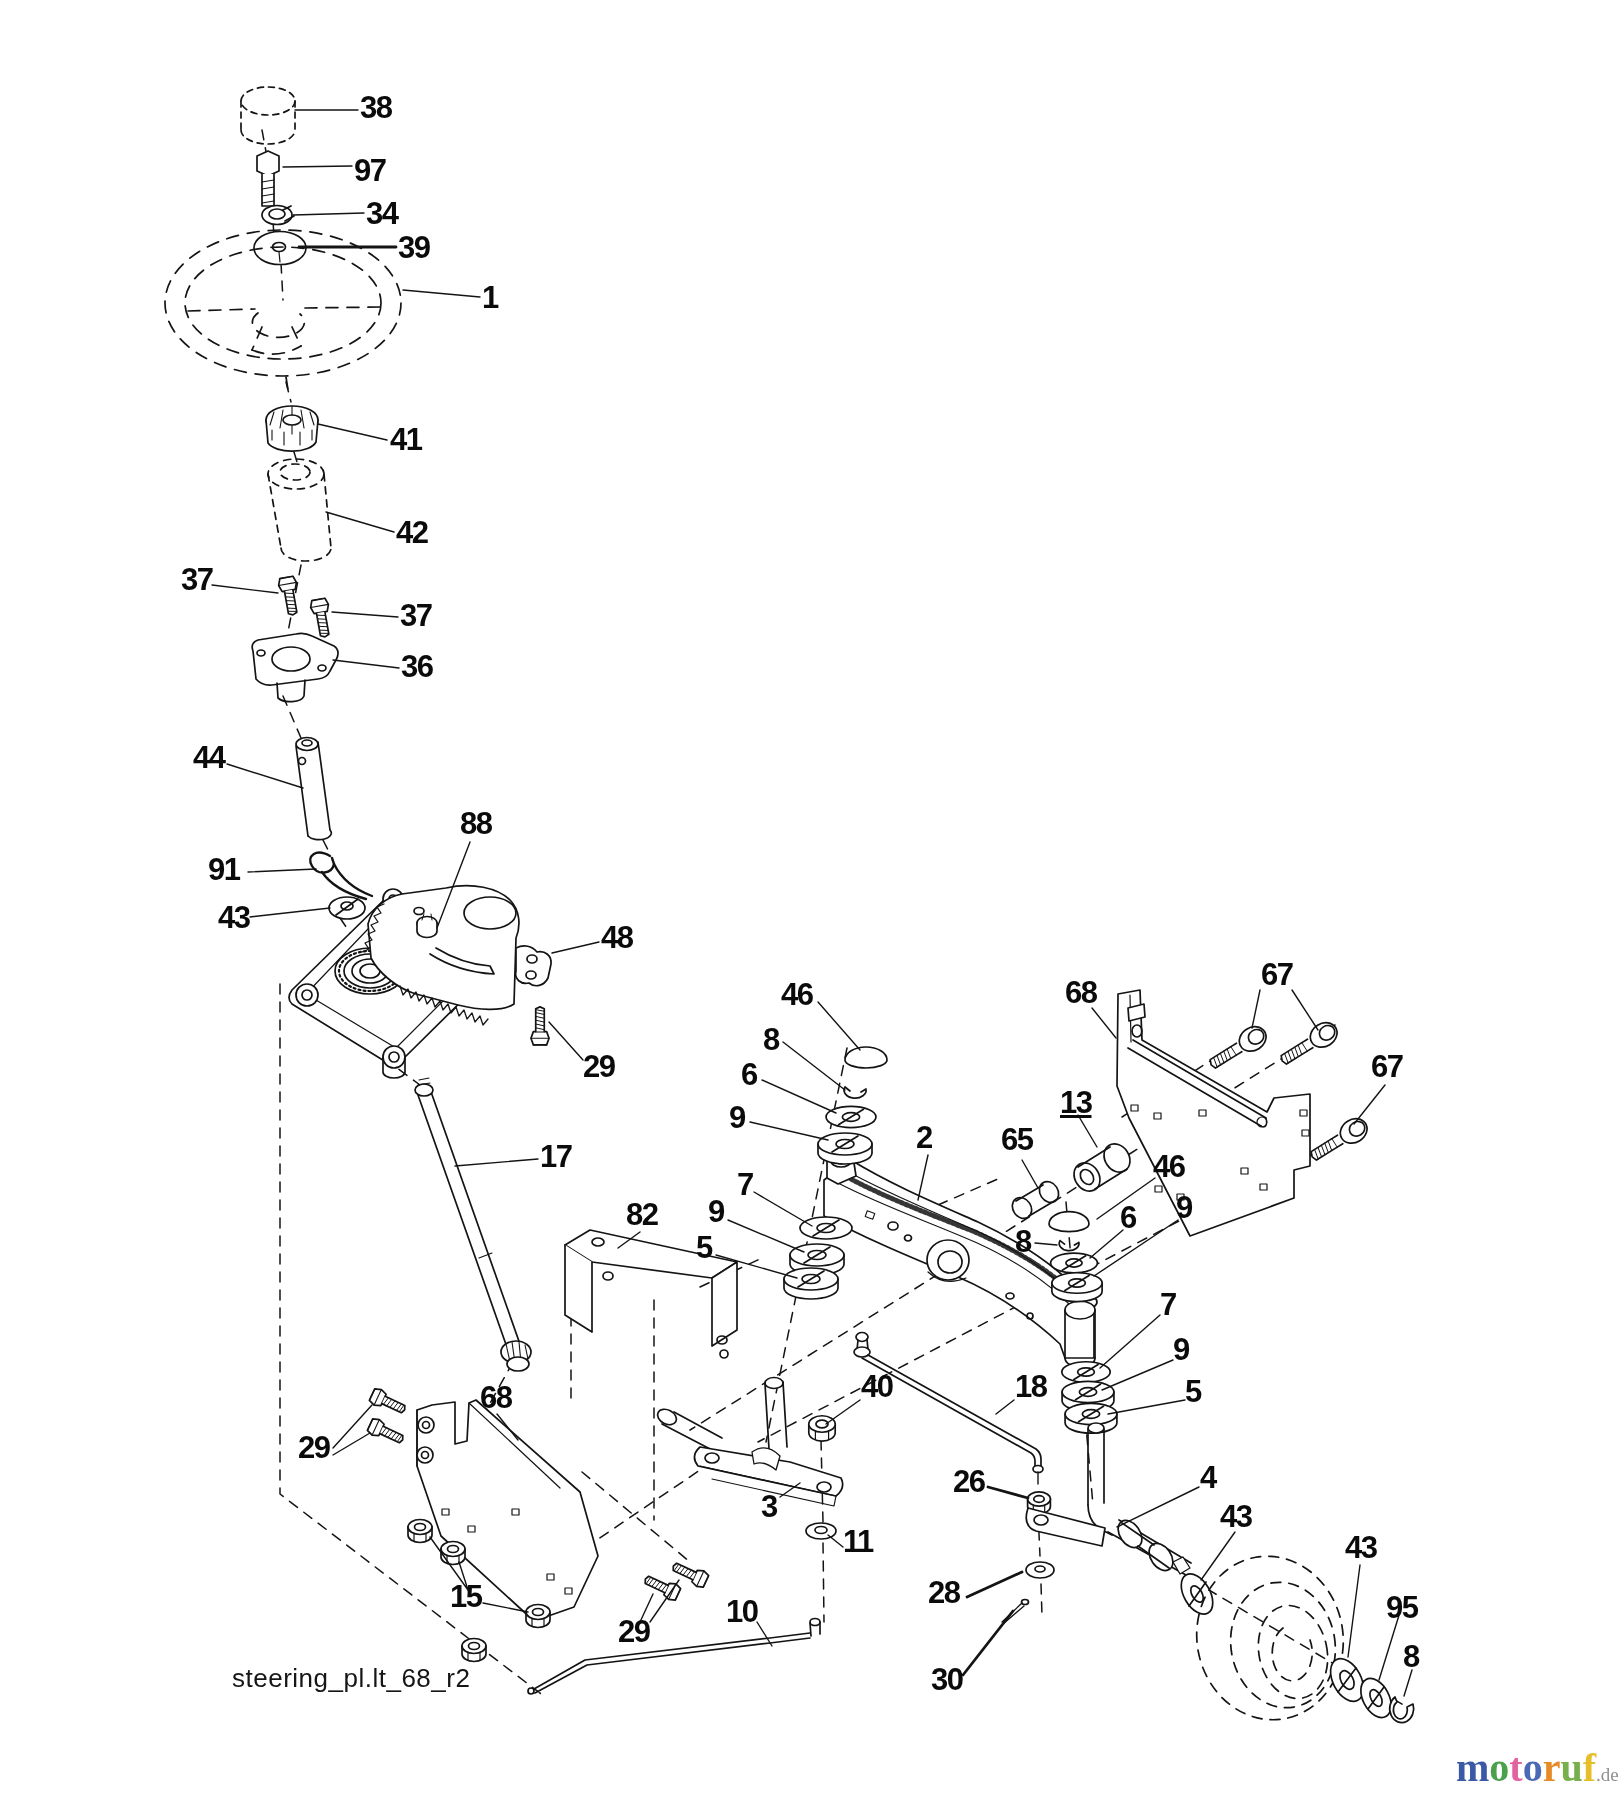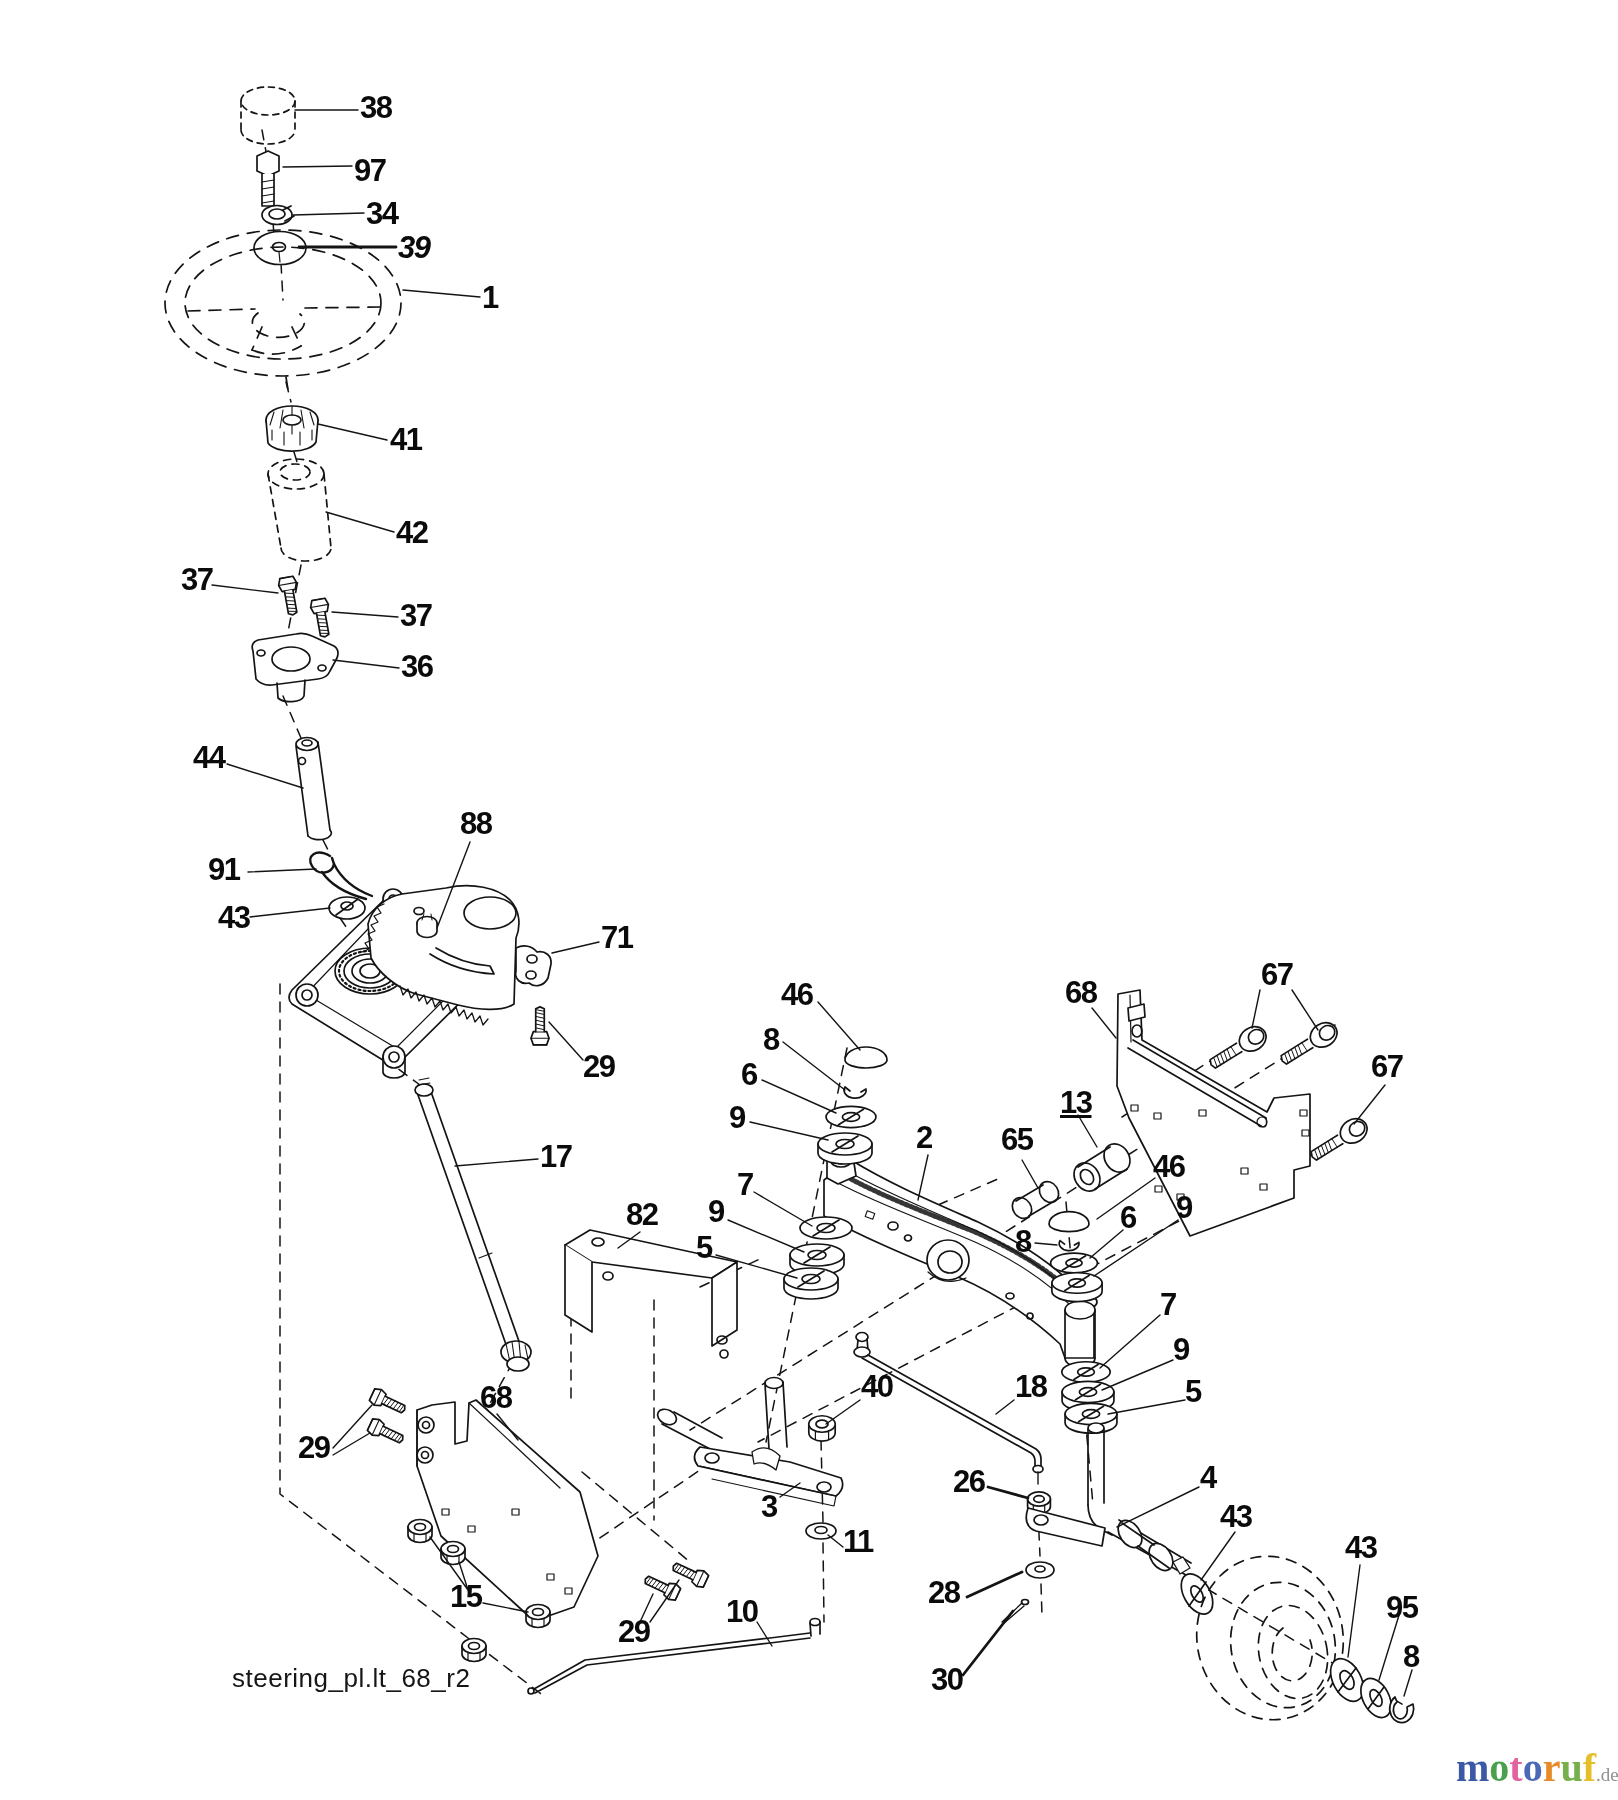--- a/index.html
+++ b/index.html
@@ -475,32 +475,32 @@
     <path d="M988,1487 L1028,1498"></path>
     <path d="M967,1597 L1022,1572"></path>
     <path d="M963,1675 L1013,1611"></path>
   </g>
 </svg>
 
 <div id="labels">
       <div class="part-label" style="left: 360px; top: 92px;">38</div>
       <div class="part-label" style="left: 354px; top: 155px;">97</div>
       <div class="part-label" style="left: 366px; top: 198px;">34</div>
-      <div class="part-label" style="left: 398px; top: 232px; font-style: italic;">39</div>
+      <div class="part-label" style="left: 398px; top: 232px;">39</div>
       <div class="part-label" style="left: 482px; top: 282px;">1</div>
       <div class="part-label" style="left: 390px; top: 424px;">41</div>
       <div class="part-label" style="left: 396px; top: 517px;">42</div>
       <div class="part-label" style="left: 181px; top: 564px;">37</div>
       <div class="part-label" style="left: 400px; top: 600px;">37</div>
       <div class="part-label" style="left: 401px; top: 651px;">36</div>
       <div class="part-label" style="left: 193px; top: 742px;">44</div>
       <div class="part-label" style="left: 208px; top: 854px;">91</div>
       <div class="part-label" style="left: 218px; top: 902px;">43</div>
       <div class="part-label" style="left: 460px; top: 808px;">88</div>
-      <div class="part-label" style="left: 601px; top: 922px;">71</div>
+      <div class="part-label" style="left: 601px; top: 922px;">48</div>
       <div class="part-label" style="left: 583px; top: 1051px;">29</div>
       <div class="part-label" style="left: 540px; top: 1141px;">17</div>
       <div class="part-label" style="left: 626px; top: 1199px;">82</div>
       <div class="part-label" style="left: 781px; top: 979px;">46</div>
       <div class="part-label" style="left: 763px; top: 1024px;">8</div>
       <div class="part-label" style="left: 741px; top: 1059px;">6</div>
       <div class="part-label" style="left: 729px; top: 1102px;">9</div>
       <div class="part-label" style="left: 916px; top: 1122px;">2</div>
       <div class="part-label" style="left: 1001px; top: 1124px;">65</div>
       <div class="part-label" style="left: 1060px; top: 1087px; text-decoration: underline;">13</div>

